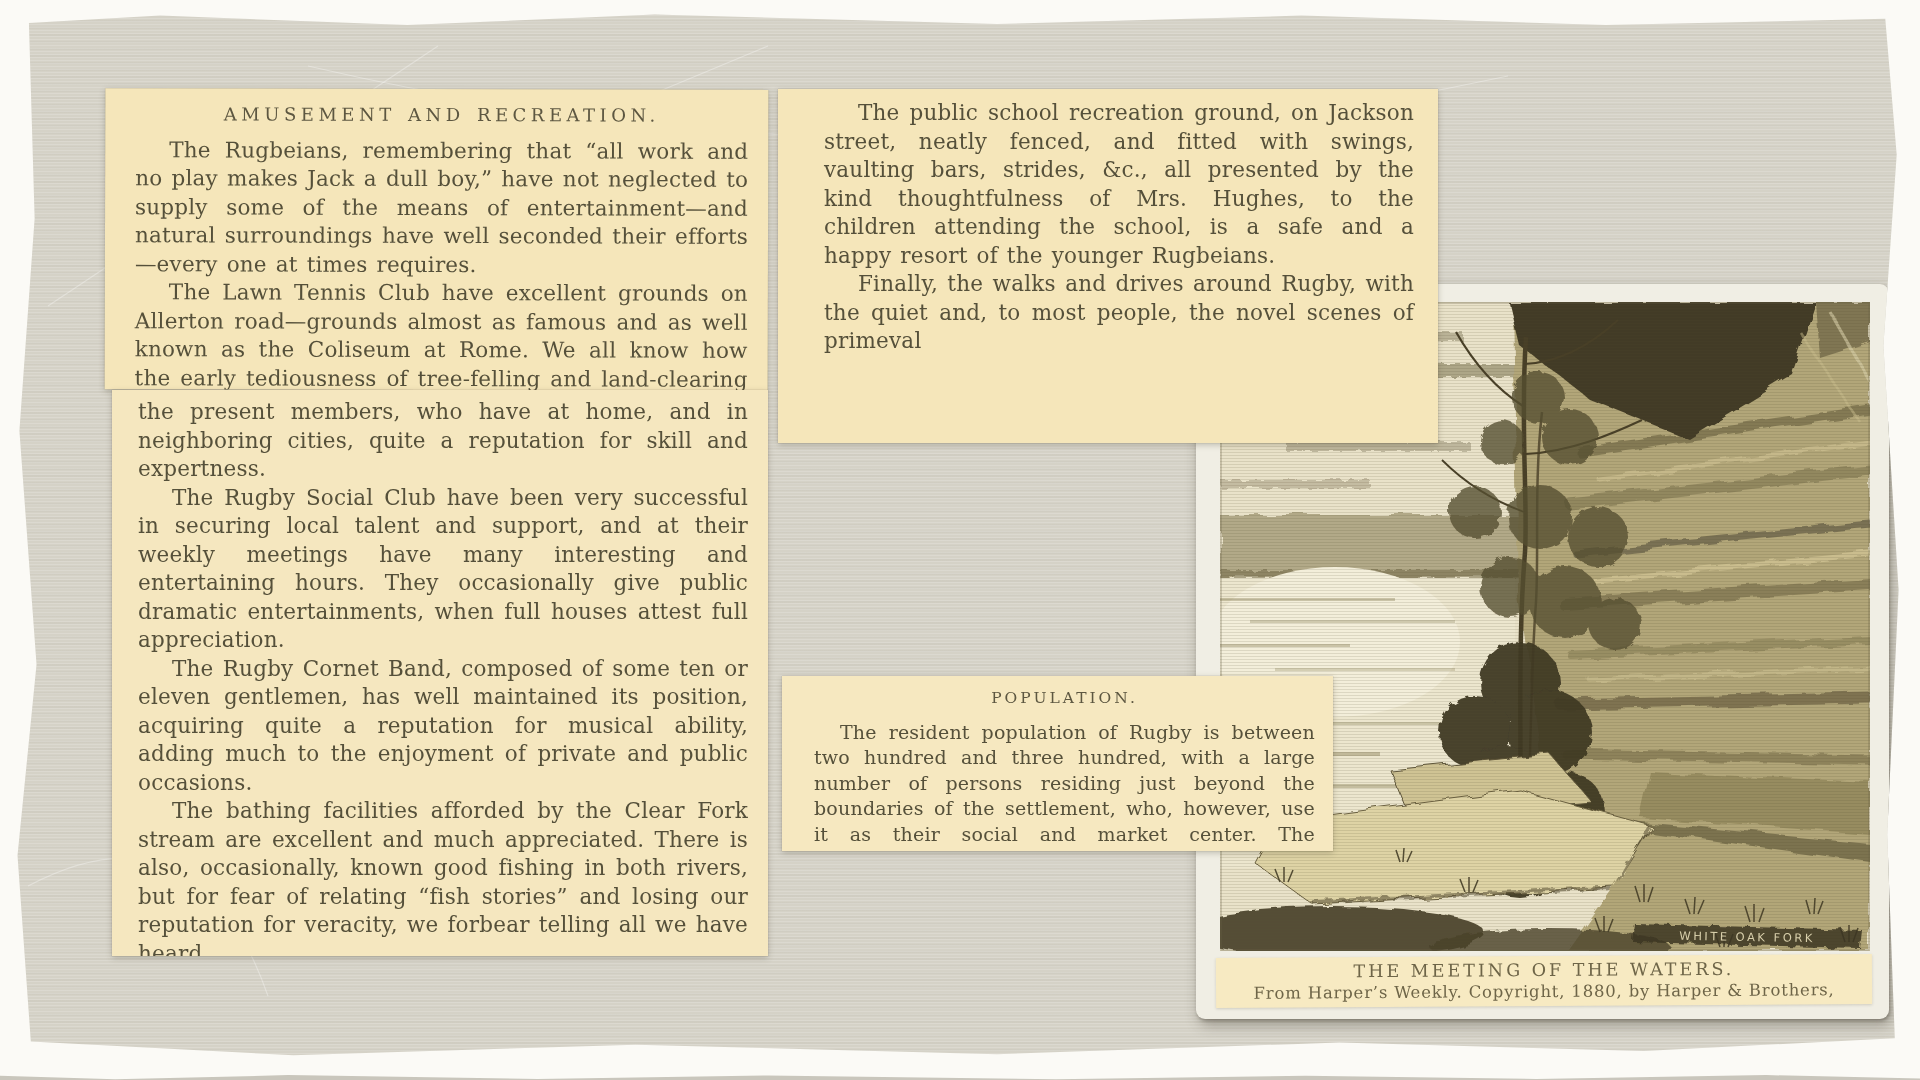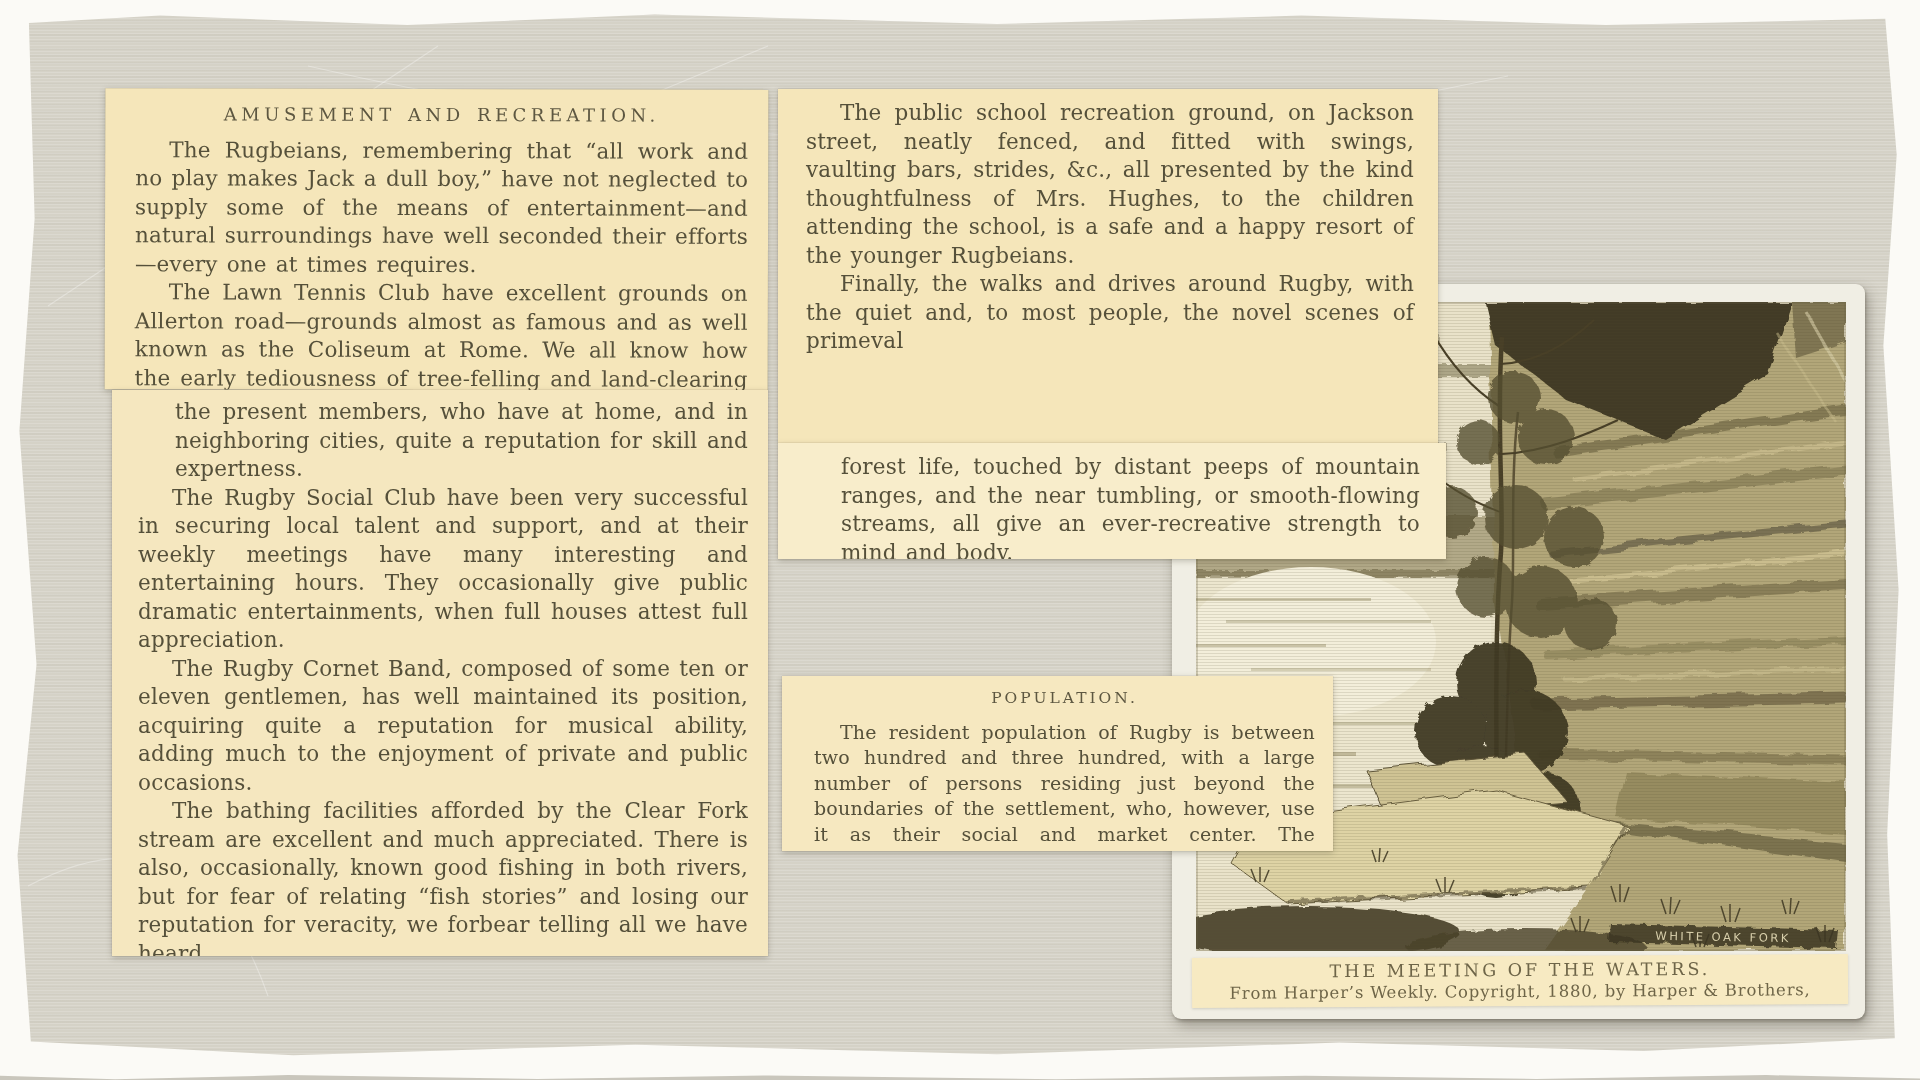--- a/index.html
+++ b/index.html
@@ -24,37 +24,37 @@
     position:absolute;box-sizing:border-box;overflow:hidden;
     background:#f5e6ba;
     box-shadow:0 2px 6px rgba(70,64,44,.28), 0 0 1px rgba(70,64,44,.35);
     color:#55503a;
     font-size:21.5px;line-height:28.5px;
     text-align:justify;word-spacing:2px;letter-spacing:.2px;
     z-index:3;
   }
   .clip p{margin:0;}
   .clip p.ind{text-indent:34px;}
-  .clip p.cont{text-indent:0;margin-left:37px;}
+  .clip p.cont{text-indent:0;}
   .clip h3{
     margin:2px 0 7px 0;font-weight:normal;text-align:center;
     font-size:18px;letter-spacing:4.5px;color:#5d5741;
   }
   .clipA{left:97px;top:83px;width:663px;height:301px;padding:10px 20px 0 30px;transform:rotate(.15deg);}
   .clipB{left:104px;top:384px;width:656px;height:566px;padding:8px 20px 0 26px;background:#f5e7bf;}
-  .clipC{left:770px;top:83px;width:660px;height:354px;padding:10px 24px 0 28px;}
+  .clipC{left:770px;top:83px;width:660px;height:354px;padding:10px 24px 0 46px;}
   .clipD{left:770px;top:437px;width:668px;height:116px;padding:10px 26px 0 26px;background:#f8edcb;}
   .clipE{left:774px;top:670px;width:551px;height:175px;padding:8px 18px 0 32px;background:#f6e8c0;
          font-size:19px;line-height:25.5px;}
   .clipE h3{font-size:15.5px;letter-spacing:3px;margin:2px 0 8px 0;}
   .clipE p.ind{text-indent:26px;}
 
   
   .card{
-    position:absolute;left:1164px;top:278px;width:693px;height:735px;
+    position:absolute;left:1188px;top:278px;width:693px;height:735px;
     background:#f0eee4;border-radius:9px;z-index:2;
     box-shadow:3px 6px 14px rgba(55,50,36,.38), 1px 2px 3px rgba(55,50,36,.3);
   }
   .engraving{position:absolute;left:24px;top:18px;}
   .caption{
     position:absolute;left:20px;top:672px;width:656px;height:50px;
     background:#f7eac2;transform:rotate(-.35deg);
     box-shadow:0 1px 3px rgba(70,64,44,.2);
     text-align:center;color:#6e6548;
   }
@@ -236,23 +236,20 @@
     <p class="ind">The Rugby Cornet Band, composed of some ten or eleven gentlemen, has well maintained its position, acquiring quite a reputation for musical ability, adding much to the enjoyment of private and public occasions.</p>
     <p class="ind">The bathing facilities afforded by the Clear Fork stream are excellent and much appreciated.  There is also, occasionally, known good fishing in both rivers, but for fear of relating “fish stories” and losing our reputation for veracity, we forbear telling all we have heard.</p>
 
   </div>
 
   <div class="clip clipC">
     <p class="ind">The public school recreation ground, on Jackson street, neatly fenced, and fitted with swings, vaulting bars, strides, &amp;c., all presented by the kind thoughtfulness of Mrs. Hughes, to the children attending the school, is a safe and a happy resort of the younger Rugbeians.</p>
     <p class="ind">Finally, the walks and drives around Rugby, with the quiet and, to most people, the novel scenes of primeval</p>
   </div>
 
-  <div class="clip clipD">
-    <p class="cont">forest life, touched by distant peeps of mountain ranges, and the near tumbling, or smooth-flowing streams, all give an ever-recreative strength to mind and body.</p>
-  </div>
 
   <div class="clip clipE">
     <h3>POPULATION.</h3>
     <p class="ind">The resident population of Rugby is between two hundred and three hundred, with a large number of persons residing just beyond the boundaries of the settlement, who, however, use it as their social and market center.  The population is somewhat fluctuating, owing to the numerous visitors during the summer months.</p>
   </div>
 
 </div>
 
 <div class="bottom-edge"></div>
 

